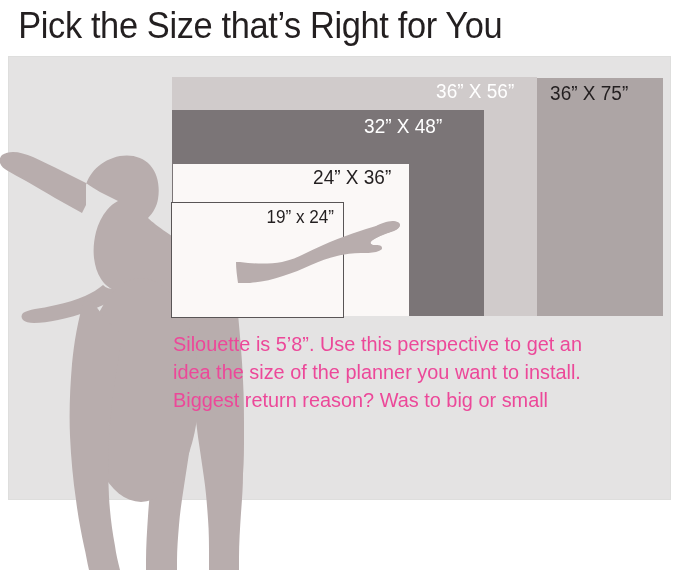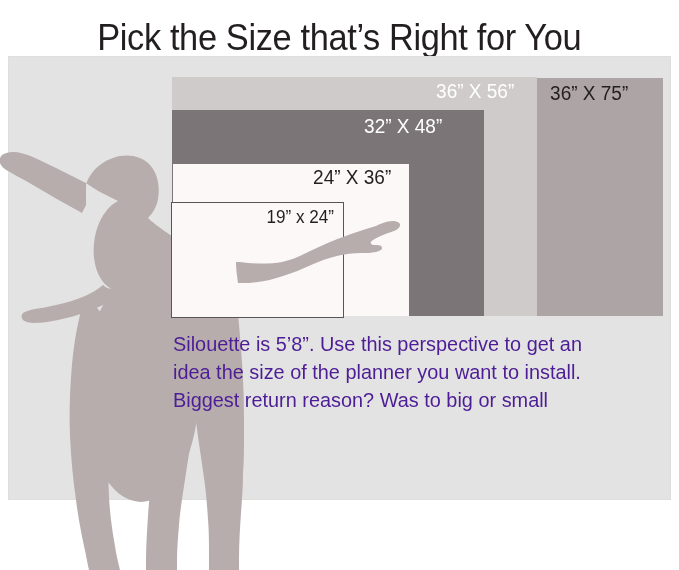--- a/index.html
+++ b/index.html
@@ -22,22 +22,21 @@
 
   
   .title-bar {
     position: absolute;
     left: 0;
     top: 0;
     width: 679px;
     height: 52px;
     display: flex;
     align-items: center;
-    justify-content: center;
-    margin-top: 12px;
+    justify-content: flex-start;
   }
   .title-text {
     font-family: "Liberation Sans", sans-serif;
     font-size: 37px;
     font-weight: 400;
     letter-spacing: -0.4px;
     color: #231f20;
     white-space: nowrap;
     transform: scaleX(0.93);
     transform-origin: center;
@@ -139,21 +138,21 @@
 
   
   .caption {
     position: absolute;
     left: 173px;
     top: 330px;
     width: 495px;
     font-family: "Liberation Sans", sans-serif;
     font-size: 20.5px;
     line-height: 28px;
-    color: #4c1d95;
+    color: #ec4899;
   }
   .caption-line {
     display: block;
     white-space: nowrap;
     transform: scaleX(0.97);
     transform-origin: left center;
   }
 
   
   .silhouette-layer {

